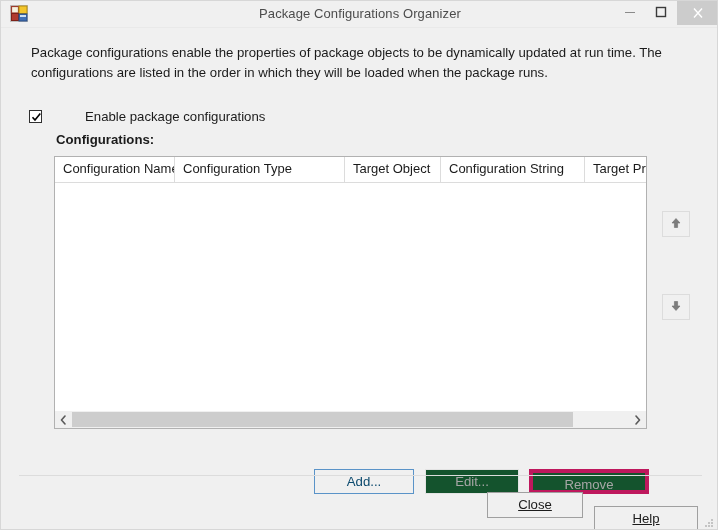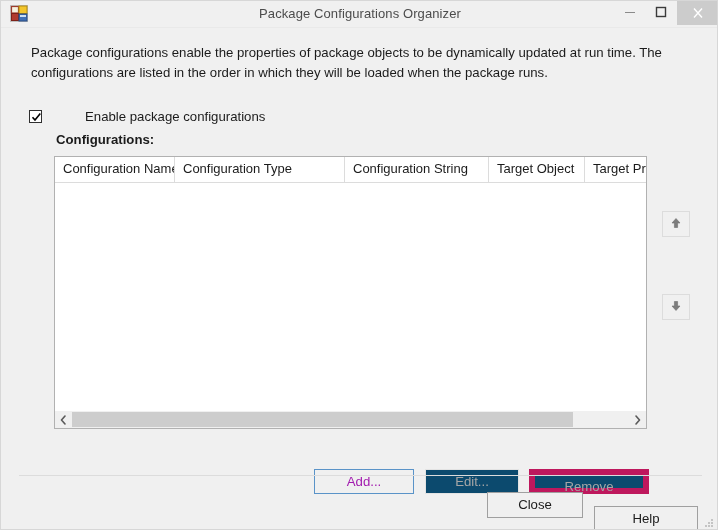--- a/index.html
+++ b/index.html
@@ -225,44 +225,44 @@
 
   
   .act-btn {
     position: absolute;
     height: 25px;
     box-sizing: border-box;
     font-family: "Liberation Sans", sans-serif;
     font-size: 13.2px;
     text-align: center;
     line-height: 23px;
-    background: #0c4a6e;
+    background: #14532d;
     border: 1px solid #d2d2d2;
     padding: 0;
     cursor: default;
     white-space: nowrap;
   }
   #btn-add {
     left: 312px; top: 441px;
     width: 100px;
     background: #f0f0f0;
     border: 1px solid #5a93c8;
-    color: #a21caf;
+    color: #0c4a6e;
   }
   #btn-edit {
     left: 423px; top: 441px;
     width: 94px;
     color: #a6a6a6;
     border: 1px solid #e3e3e3;
   }
   #btn-remove {
     left: 527px; top: 441px;
     width: 120px;
     color: #a6a6a6;
-    border: 6px solid #be185d;
+    border: 4px solid #be185d;
   }
 
   
   #footer-sep {
     position: absolute;
     left: 17px; top: 447px;
     width: 683px;
     height: 1px;
     background: #dcdcdc;
   }
@@ -274,20 +274,21 @@
     font-family: "Liberation Sans", sans-serif;
     font-size: 13.2px;
     text-align: center;
     line-height: 24px;
     color: #1b1b1b;
     background: #f0f0f0;
     border: 1px solid #a0a0a0;
     padding: 0;
     cursor: default;
     white-space: nowrap;
+    text-decoration: underline;
   }
   #btn-footer-close { left: 485px; width: 96px; }
   #btn-footer-help { left: 592px; width: 104px; margin-top: 14px; }
 
   #resize-grip {
     position: absolute;
     right: 3px; bottom: 3px;
     width: 12px; height: 12px;
   }
 </style>
@@ -343,22 +344,22 @@
       <span id="enable-label">Enable package configurations</span>
     </div>
 
     <div id="configs-label">Configurations:</div>
 
     <div id="listview">
 
       <div id="list-header">
         <div class="col-head" style="width:120px">Configuration Name</div>
         <div class="col-head" style="width:170px">Configuration Type</div>
+        <div class="col-head" style="width:96px">Target Object</div>
         <div class="col-head" style="width:144px">Configuration String</div>
-        <div class="col-head" style="width:96px">Target Object</div>
         <div class="col-head" style="width:61px;border-right:none">Target Pro</div>
       </div>
 
       <div id="list-body"></div>
 
       <div id="hscroll">
         <button class="sb-arrow" id="sb-left">
           <svg width="7" height="10" viewBox="0 0 7 10">
             <path d="M5 1 L1.5 5 L5 9" stroke="#5a5a5a" stroke-width="1.6" fill="none" stroke-linecap="round" stroke-linejoin="round"></path>
           </svg>

